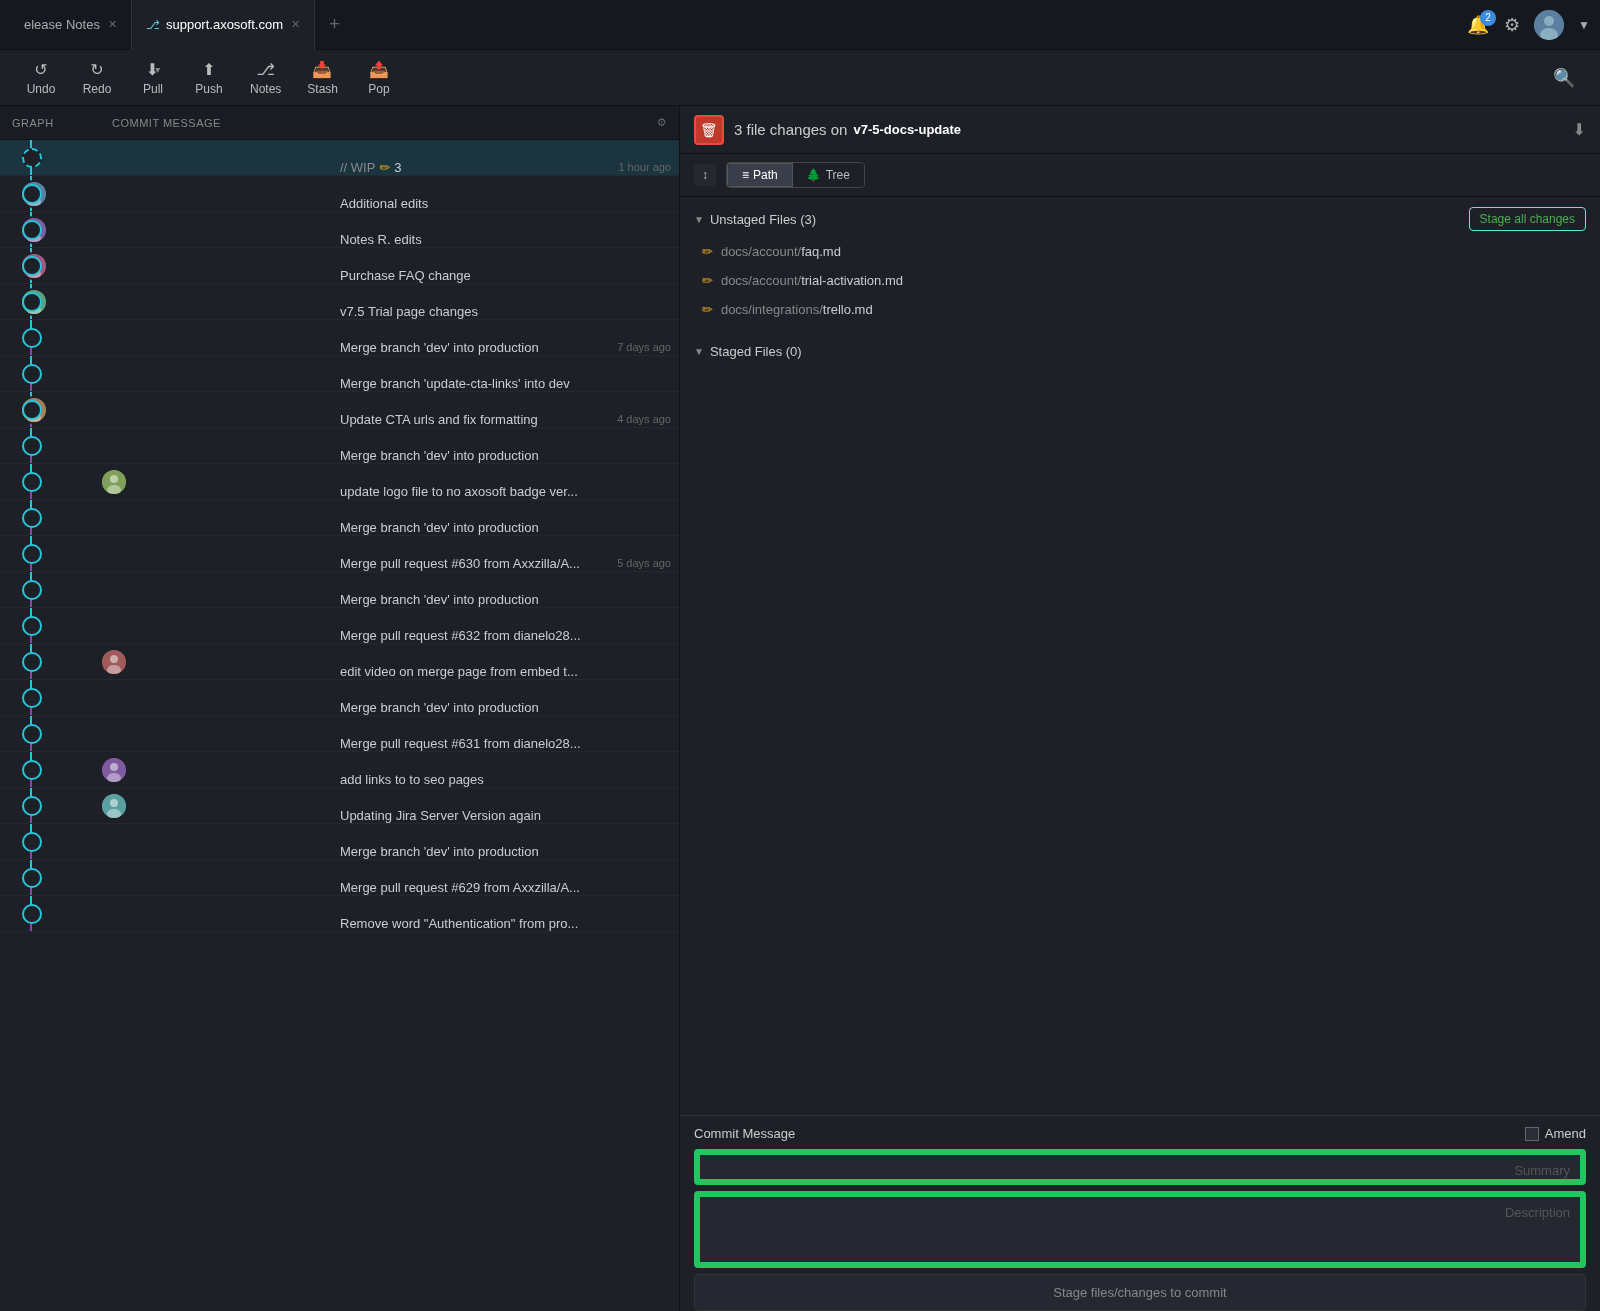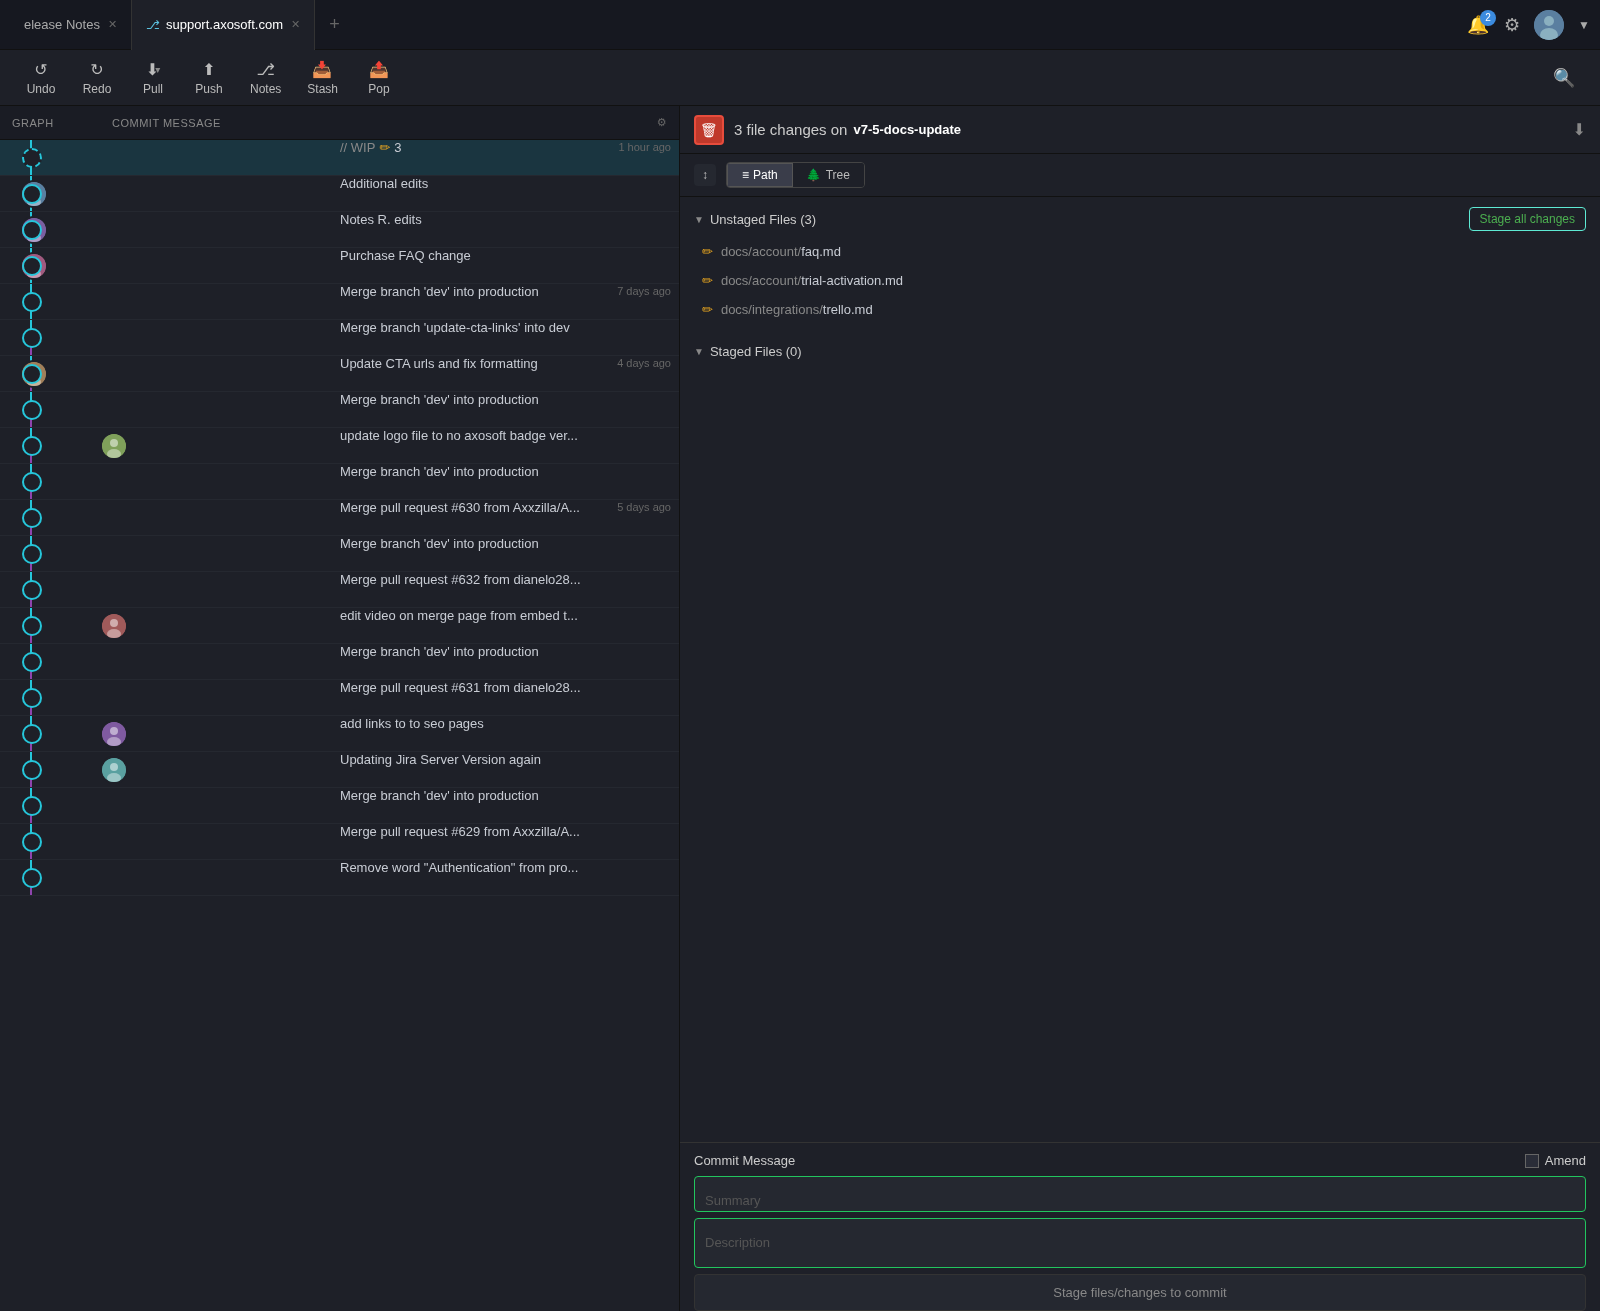--- a/index.html
+++ b/index.html
@@ -102,21 +102,21 @@
     .panel-header-right { margin-left: auto; color: #666; cursor: pointer; }
 
     .commit-list {
       flex: 1;
       overflow-y: auto;
       background: #1e2028;
     }
 
     .commit-row {
       display: flex;
-      align-items: flex-start;
+      align-items: flex-end;
       height: 36px;
       border-bottom: 1px solid #252830;
       cursor: pointer;
       position: relative;
     }
     .commit-row.active { background: #2d3040; }
     .commit-row.wip { background: #1a3540; }
 
     .graph-area {
       width: 330px;
@@ -282,30 +282,31 @@
     .amend-checkbox {
       width: 14px; height: 14px;
       border: 1px solid #666; background: #2a2d38;
       display: inline-block;
     }
     .amend-label { color: #ccc; font-size: 13px; }
 
     .commit-input {
       width: 100%;
       background: #252830;
-      border: 1px solid #22c55e;
+      border: 6px solid #22c55e;
       border-radius: 4px;
       color: #888;
-      padding: 16px 10px;
+      padding: 8px 10px;
       font-size: 13px;
       cursor: text;
       margin-bottom: 6px;
+      text-align: right;
     }
     .commit-input.summary { height: 36px; }
-    .commit-input.description { height: 50px; }
+    .commit-input.description { height: 77px; }
 
     .stage-commit-btn {
       width: 100%;
       background: #252830;
       border: 1px solid #333;
       border-radius: 4px;
       color: #888;
       padding: 10px;
       font-size: 13px;
       cursor: pointer;
@@ -432,20 +433,32 @@
           <div class="graph-area">
             <div class="avatar-circle" style="left: 20px; top: 4px; background: rgb(160, 90, 127);">
               <svg width="24" height="24" viewBox="0 0 24 24">
         <circle cx="12" cy="12" r="12" fill="#a05a7f"></circle>
         <circle cx="12" cy="9" r="4" fill="rgba(255,255,255,0.5)"></circle>
         <ellipse cx="12" cy="20" rx="7" ry="5" fill="rgba(255,255,255,0.4)"></ellipse>
       </svg>
             </div>
           </div>
           <div class="commit-msg-area"><span>Purchase FAQ change</span></div>
+        </div>
+        <div class="commit-row">
+          <div class="graph-area">
+            <div class="avatar-circle" style="left: 20px; top: 4px; background: rgb(90, 160, 127);">
+              <svg width="24" height="24" viewBox="0 0 24 24">
+        <circle cx="12" cy="12" r="12" fill="#5aa07f"></circle>
+        <circle cx="12" cy="9" r="4" fill="rgba(255,255,255,0.5)"></circle>
+        <ellipse cx="12" cy="20" rx="7" ry="5" fill="rgba(255,255,255,0.4)"></ellipse>
+      </svg>
+            </div>
+          </div>
+          <div class="commit-msg-area"><span>v7.5 Trial page changes</span></div>
         </div>
         <div class="commit-row">
           <div class="graph-area"></div>
           <div class="commit-msg-area"><span>Merge branch 'dev' into production</span><span class="timestamp">7 days ago</span></div>
         </div>
         <div class="commit-row">
           <div class="graph-area"></div>
           <div class="commit-msg-area"><span>Merge branch 'update-cta-links' into dev</span></div>
         </div>
         <div class="commit-row">

